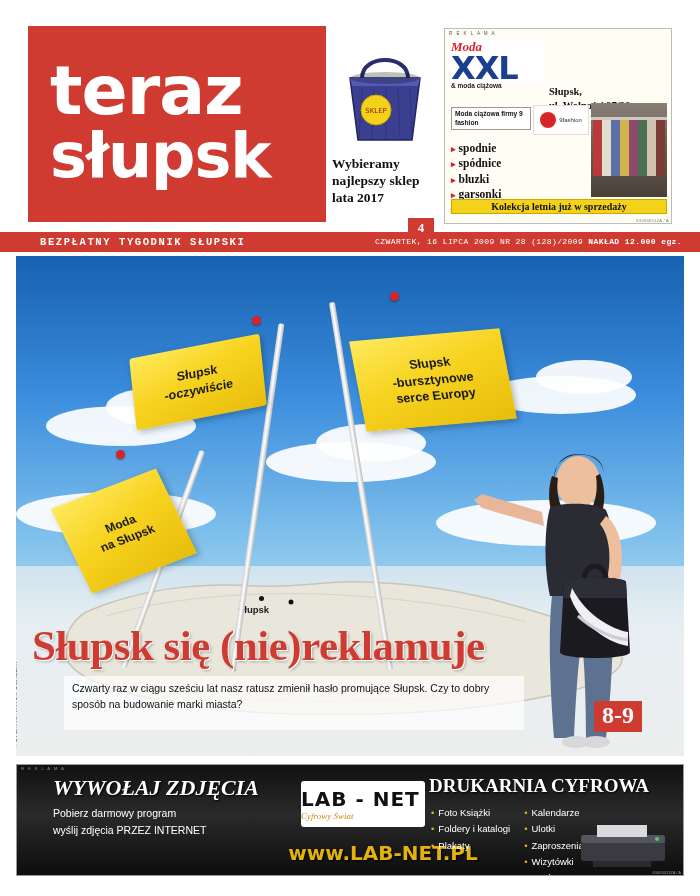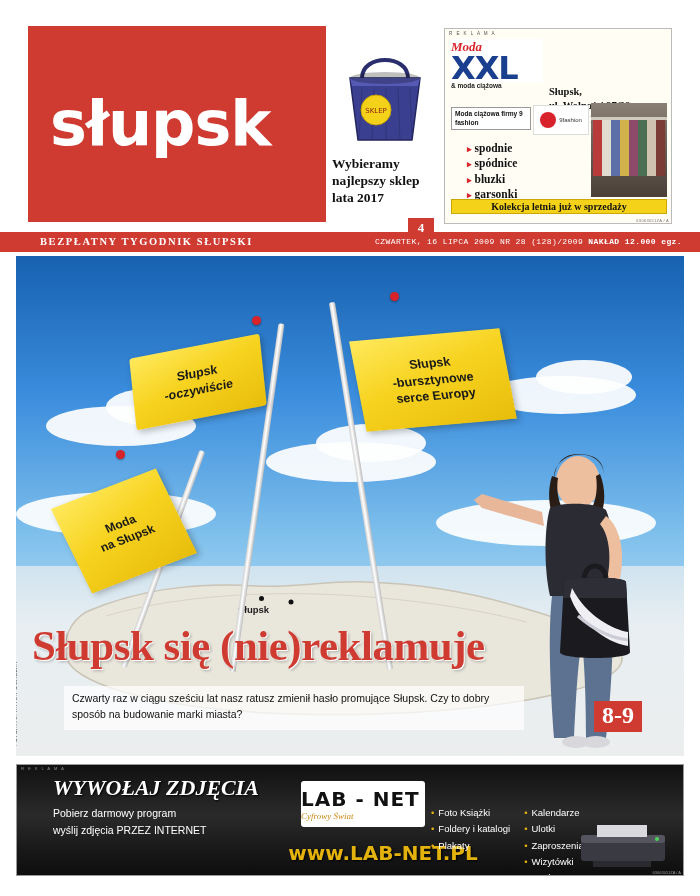--- a/index.html
+++ b/index.html
@@ -96,42 +96,42 @@
     background: linear-gradient(180deg,#8a7f74 0%,#6d625a 40%,#4a4038 100%);
     overflow:hidden;
   }
   .ad-photo .rail { position:absolute; left:0; top:14px; width:76px; height:3px; background:#cfc8bf; }
   .ad-photo .cl { position:absolute; top:17px; width:9px; height:56px; }
   .ad-list {
     position:absolute; left:6px; top:112px; width:132px;
     font-family:"Liberation Serif", serif; font-size:11.5px; color:#111;
     line-height:1.33; font-weight:bold;
   }
-  .ad-list li { list-style:none;margin-left:16px; }
+  .ad-list li { list-style:none; }
   .ad-list li:before { content:"\25B8"; color:#d8232a; margin-right:3px; font-size:9px; }
   .ad-kolekcja {
     position:absolute; left:6px; top:170px; width:216px; height:15px;
     background:#f5d21a; border:1px solid #caa800;
     font-family:"Liberation Serif", serif; font-weight:bold; font-size:10px; color:#111;
     display:flex; align-items:center; justify-content:center;
   }
   .ad-code {
     position:absolute; right:2px; bottom:0px; font-size:4px; color:#777;
     letter-spacing:0.3px;
   }
 
   
   .redbar {
     position: absolute; left: 0; top: 232px; width: 700px; height: 20px;
     background: #cf3a31;
   }
   .redbar .left {
     position:absolute; left:40px; top:4px;
     color:#fff; font-weight:bold; font-size:10.5px; letter-spacing:1.6px;
-    font-family:Liberation Serif, serif;
+    font-family:Liberation Mono, monospace;
   }
   .redbar .right {
     position:absolute; right:18px; top:5px;
     color:#fff; font-size:8px; letter-spacing:0.4px;font-family:Liberation Mono, monospace;
   }
   .redbar .right b { font-weight:bold; }
 
   
   .mainphoto {
     position: absolute; left: 16px; top: 256px; width: 668px; height: 500px;
@@ -180,21 +180,21 @@
 
   
   .headline {
     position:absolute; left:16px; bottom:86px; width:640px;
     font-family:"Liberation Serif", serif;
     font-weight:bold; font-size:43px; color:#cf3a31;
     text-shadow: 1px 1px 0 #fff, 2px 2px 3px rgba(0,0,0,.25);
     letter-spacing:-0.5px;
   }
   .lead {
-    position:absolute; left:48px; bottom:26px; width:460px; height:44px;
+    position:absolute; left:48px; bottom:26px; width:460px; height:54px;
     background: rgba(255,255,255,0.72);
     padding:5px 8px;
     font-size:10.5px; color:#111; line-height:1.5;
     font-family:"Liberation Sans", sans-serif;
   }
   .pagebadge {
     position:absolute; right:42px; bottom:24px;
     background:#cf3a31; color:#fff; font-weight:bold;
     font-family:"Liberation Serif", serif;
     font-size:24px; padding:1px 8px 3px 8px;
@@ -256,20 +256,21 @@
   .ad-b-code { position:absolute; right:2px; bottom:0; font-size:4px; color:#999; }
 </style>
 </head>
 <body>
 
 <div class="page">
 
   <div class="masthead">
 
     <div class="logo-box">
+      <div class="logo-line1">teraz</div>
       <div class="logo-line2">słupsk</div>
     </div>
 
     <div class="promo-basket">
       <svg class="basket-art" viewBox="0 0 106 118">
         <path d="M18 44 L88 44 L80 106 L26 106 Z" fill="#3b3f8f" stroke="#23265e" stroke-width="1.5"></path>
         <path d="M18 44 L88 44 L86 52 L20 52 Z" fill="#565ab5"></path>
         <path d="M30 44 C30 20 76 20 76 44" fill="none" stroke="#2b2e6e" stroke-width="4"></path>
         <ellipse cx="53" cy="44" rx="35" ry="6" fill="#4a4eа3" opacity="0.25"></ellipse>
         <g stroke="#2b2e6e" stroke-width="1" opacity="0.6">
@@ -436,20 +437,21 @@
     <div class="ad-b-title">WYWOŁAJ ZDJĘCIA</div>
     <div class="ad-b-lines">
       <div>Pobierz darmowy program</div>
       <div>wyślij zdjęcia PRZEZ INTERNET</div>
     </div>
     <div class="ad-b-logo">
       <div class="n">LAB - NET</div>
       <div class="s">Cyfrowy Świat</div>
     </div>
     <div class="ad-b-url">www.LAB-NET.PL</div>
+    <div class="ad-b-right-title">DRUKARNIA CYFROWA</div>
     <div class="ad-b-cols">
       <ul>
         <li>Foto Książki</li>
         <li>Foldery i katalogi</li>
         <li>Plakaty</li>
       </ul>
       <ul>
         <li>Kalendarze</li>
         <li>Ulotki</li>
         <li>Zaproszenia</li>

